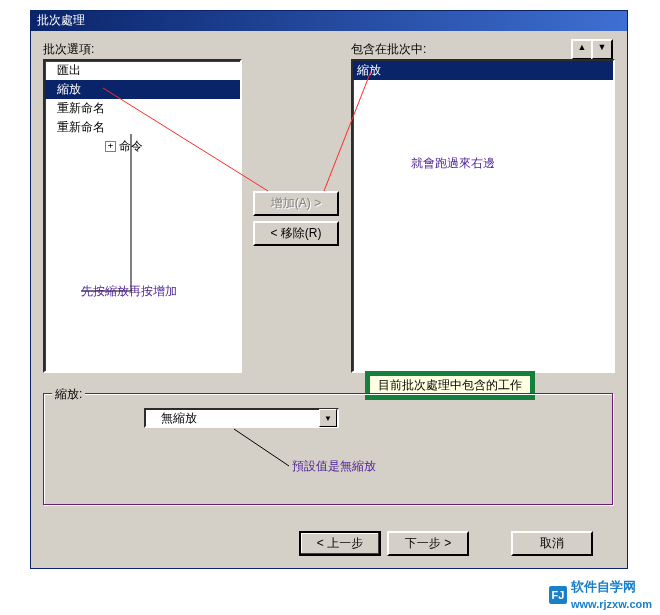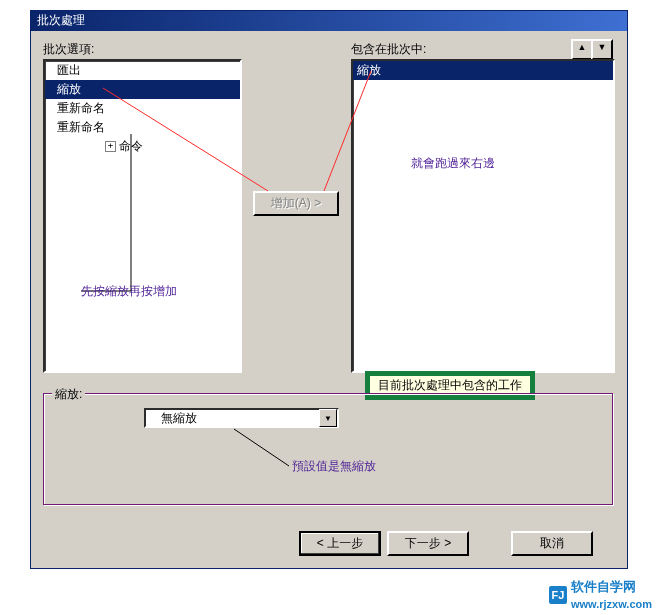--- a/index.html
+++ b/index.html
@@ -211,20 +211,21 @@
       <div class="list-item tree">
         <span class="tree-box">+</span><span>命令</span>
       </div>
     </div>
 
     <div class="listbox" style="left:320px; top:28px; width:260px; height:310px;">
       <div class="list-item selected" style="padding-left:4px;">縮放</div>
     </div>
 
     <div class="btn disabled" style="left:222px; top:160px; width:82px;">增加(A) &gt;</div>
+    <div class="btn" style="left:222px; top:190px; width:82px;">&lt; 移除(R)</div>
 
     <svg class="lines" width="596" height="360">
       <line x1="72" y1="57" x2="237" y2="160" stroke="#ff2a2a" stroke-width="1"></line>
       <line x1="340" y1="40" x2="293" y2="160" stroke="#ff2a2a" stroke-width="1"></line>
       <line x1="100" y1="103" x2="100" y2="260" stroke="#000" stroke-width="1"></line>
       <line x1="100" y1="260" x2="50" y2="260" stroke="#000" stroke-width="1"></line>
     </svg>
 
     <div class="annotation" style="left:50px; top:252px;">先按縮放再按增加</div>
     <div class="annotation" style="left:380px; top:124px;">就會跑過來右邊</div>

